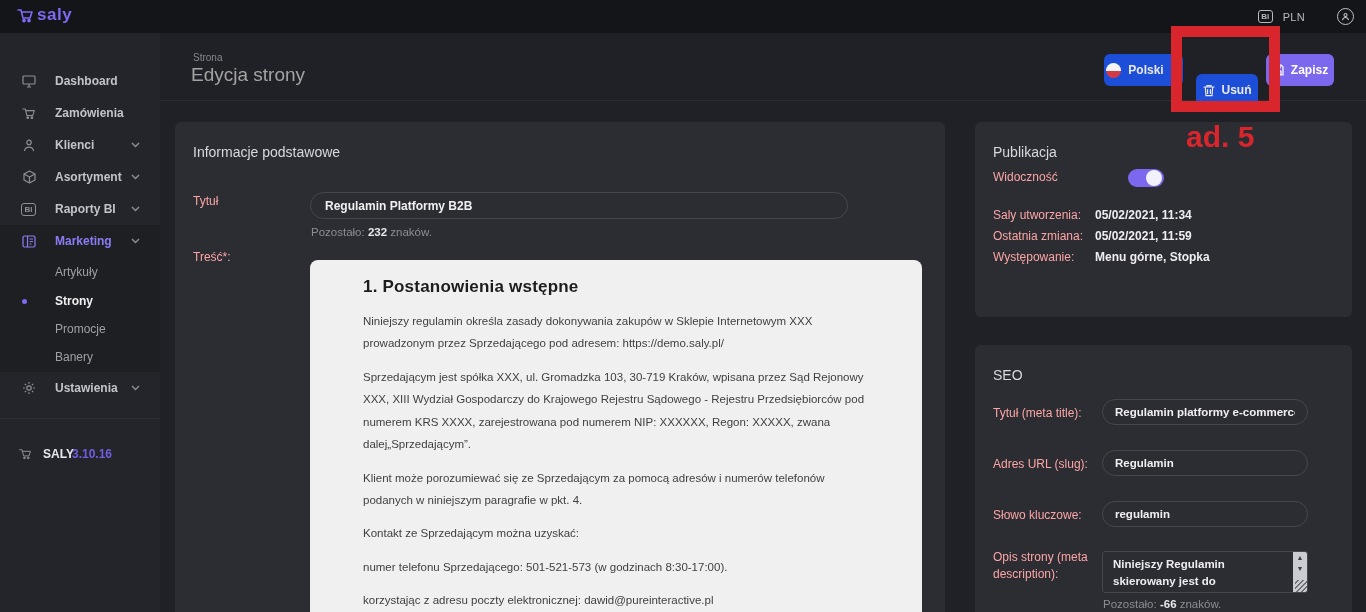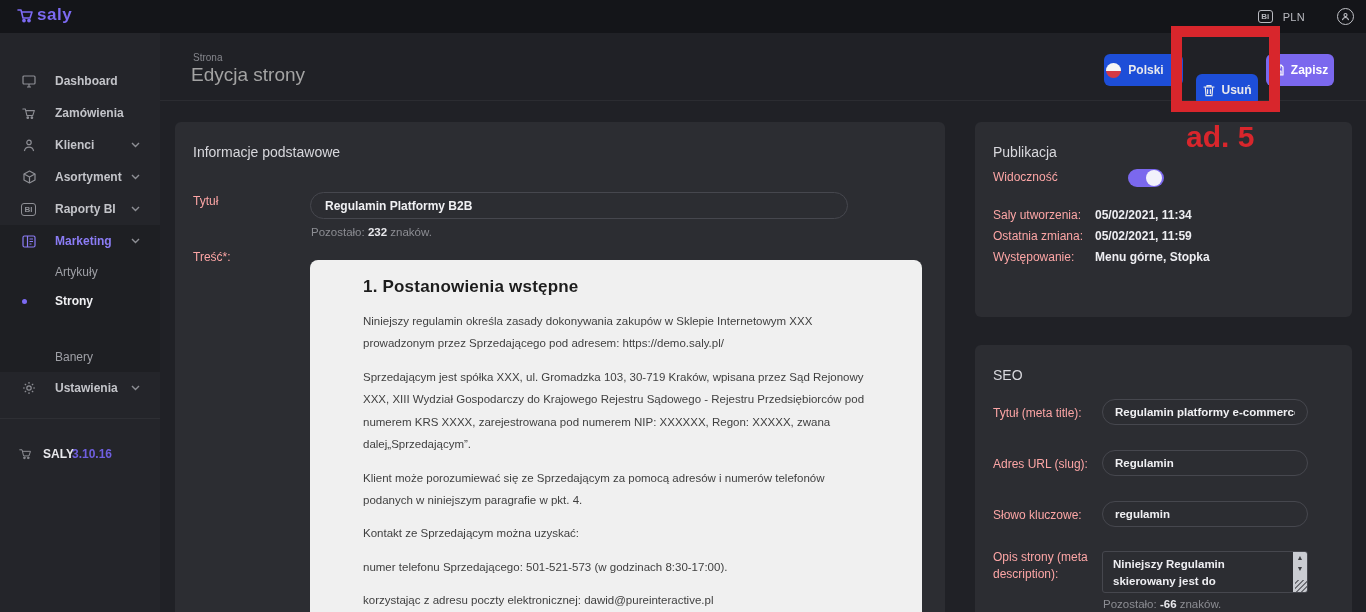--- a/index.html
+++ b/index.html
@@ -226,20 +226,23 @@
     </span>
   </div>
 
   <div class="side-item sub current" style="top:253px">
     <span class="dot"></span>
     <span class="s-label">Strony</span>
   </div>
   <div class="side-item sub" style="top:224px">
     <span class="s-label">Artykuły</span>
   </div>
+  <div class="side-item sub" style="top:281px">
+    <span class="s-label">Promocje</span>
+  </div>
   <div class="side-item sub" style="top:309px">
     <span class="s-label">Banery</span>
   </div>
 
   <div class="side-item" style="top:340px">
     <span class="s-icon">
       <svg width="14" height="14" viewBox="0 0 14 14" fill="none" stroke="currentColor" stroke-width="1.2">
           <circle cx="7" cy="7" r="2.2"></circle>
           <path d="M7 1v1.8M7 11.2V13M1 7h1.8M11.2 7H13M2.8 2.8l1.3 1.3M9.9 9.9l1.3 1.3M11.2 2.8L9.9 4.1M4.1 9.9l-1.3 1.3"></path>
         </svg>

